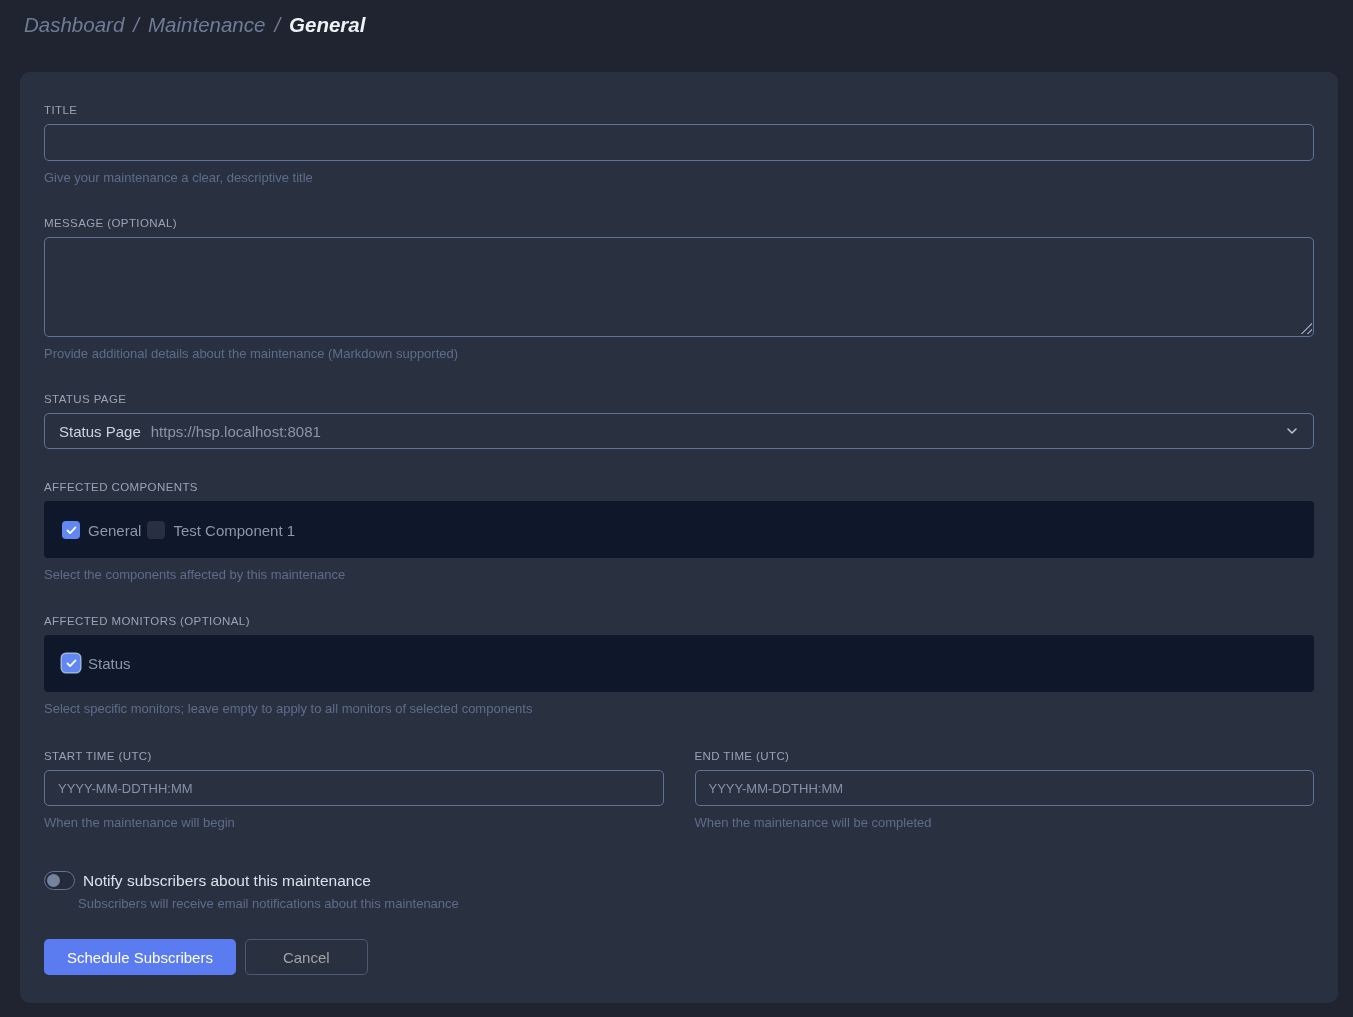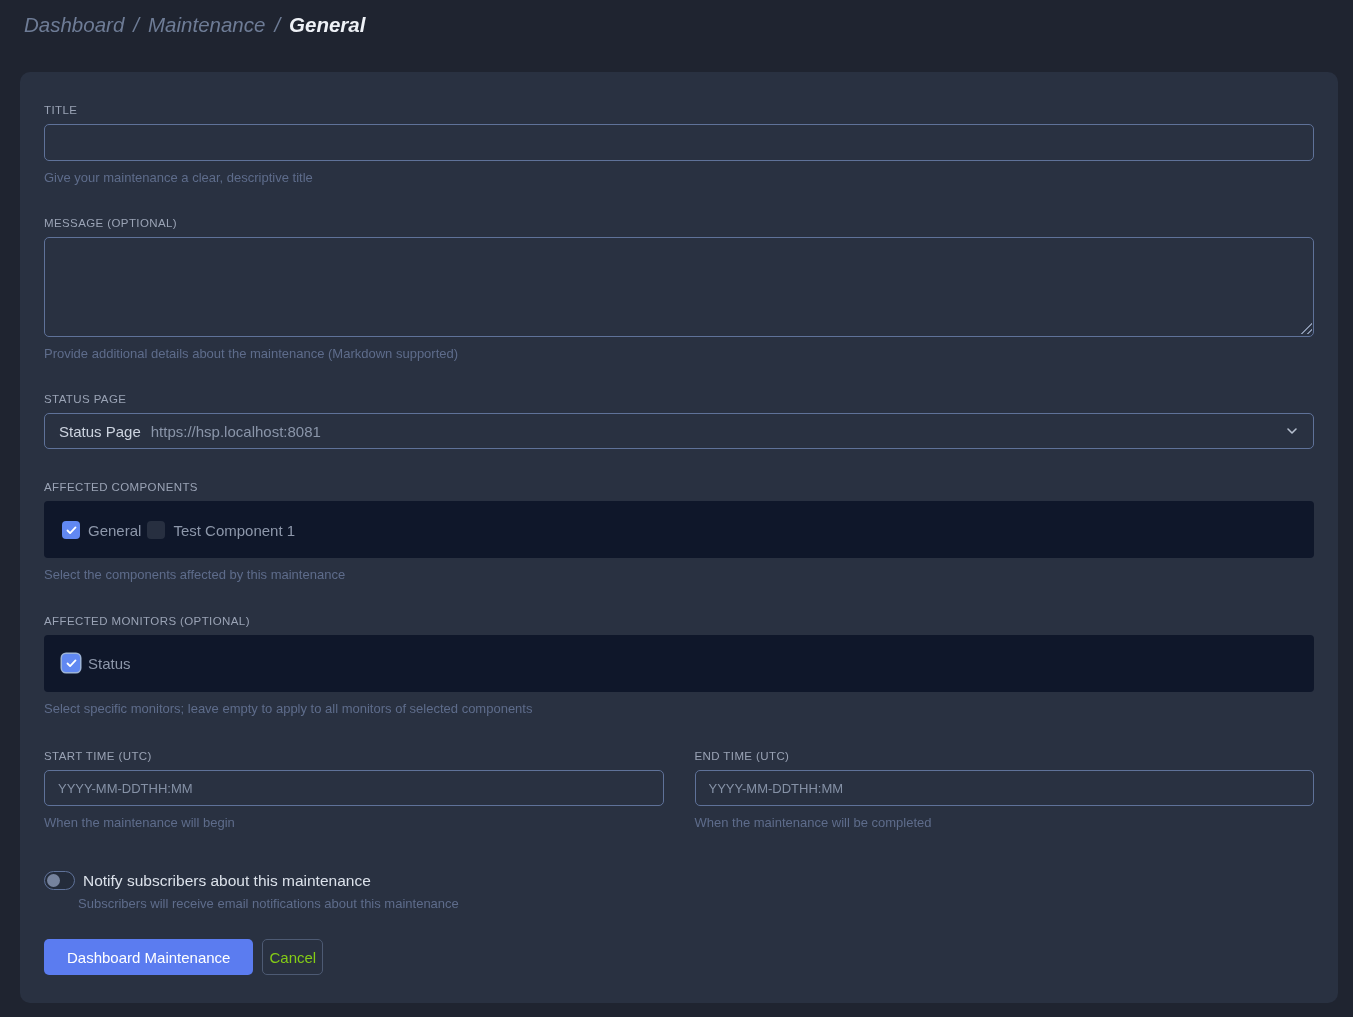--- a/index.html
+++ b/index.html
@@ -94,21 +94,21 @@
   .toggle-label { font-size:15.5px; color:#dbe1ea; }
   .toggle-helper { margin-left:34px; margin-top:6px; font-size:13px; color:#5e6c8b; }
 
   .actions { display:flex; gap:9px; margin-top:28px; }
   .btn {
     height:36px; border-radius:5px; font-size:15px;
     font-family:"Liberation Sans", sans-serif; cursor:pointer;
     display:flex; align-items:center; justify-content:center;
   }
   .btn-primary { background:#5b7cf0; color:#ffffff; border:none; padding:0 23px; }
-  .btn-secondary { background:transparent; color:#84cc16; border:1px solid #4d5a73; padding:0 6px; }
+  .btn-secondary { background:transparent; color:#a3a3a3; border:1px solid #4d5a73; padding:0 37px; }
 </style>
 </head>
 <body>
 
 <div class="topbar">
   <div class="breadcrumb">
     <span class="crumb">Dashboard</span>
     <span class="sep">/</span>
     <span class="crumb">Maintenance</span>
     <span class="sep">/</span>
@@ -197,17 +197,17 @@
     <div class="toggle-row">
       <span class="switch">
         <span class="knob"></span>
       </span>
       <span class="toggle-label">Notify subscribers about this maintenance</span>
     </div>
     <div class="toggle-helper">Subscribers will receive email notifications about this maintenance</div>
   </div>
 
   <div class="actions">
-    <button class="btn btn-primary">Dashboard Maintenance</button>
+    <button class="btn btn-primary">Schedule Subscribers</button>
     <button class="btn btn-secondary">Cancel</button>
   </div>
 
 </div>
 
 </body></html>

